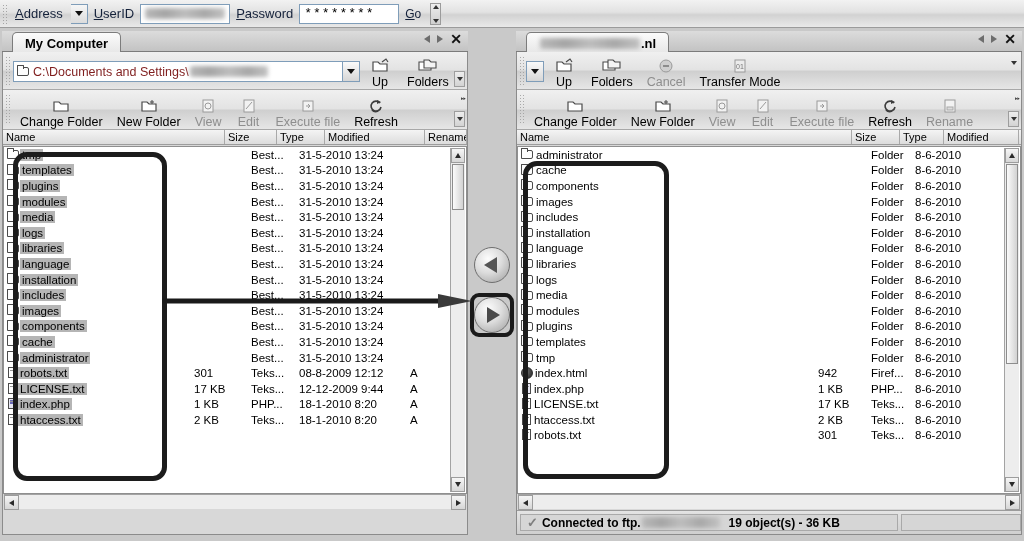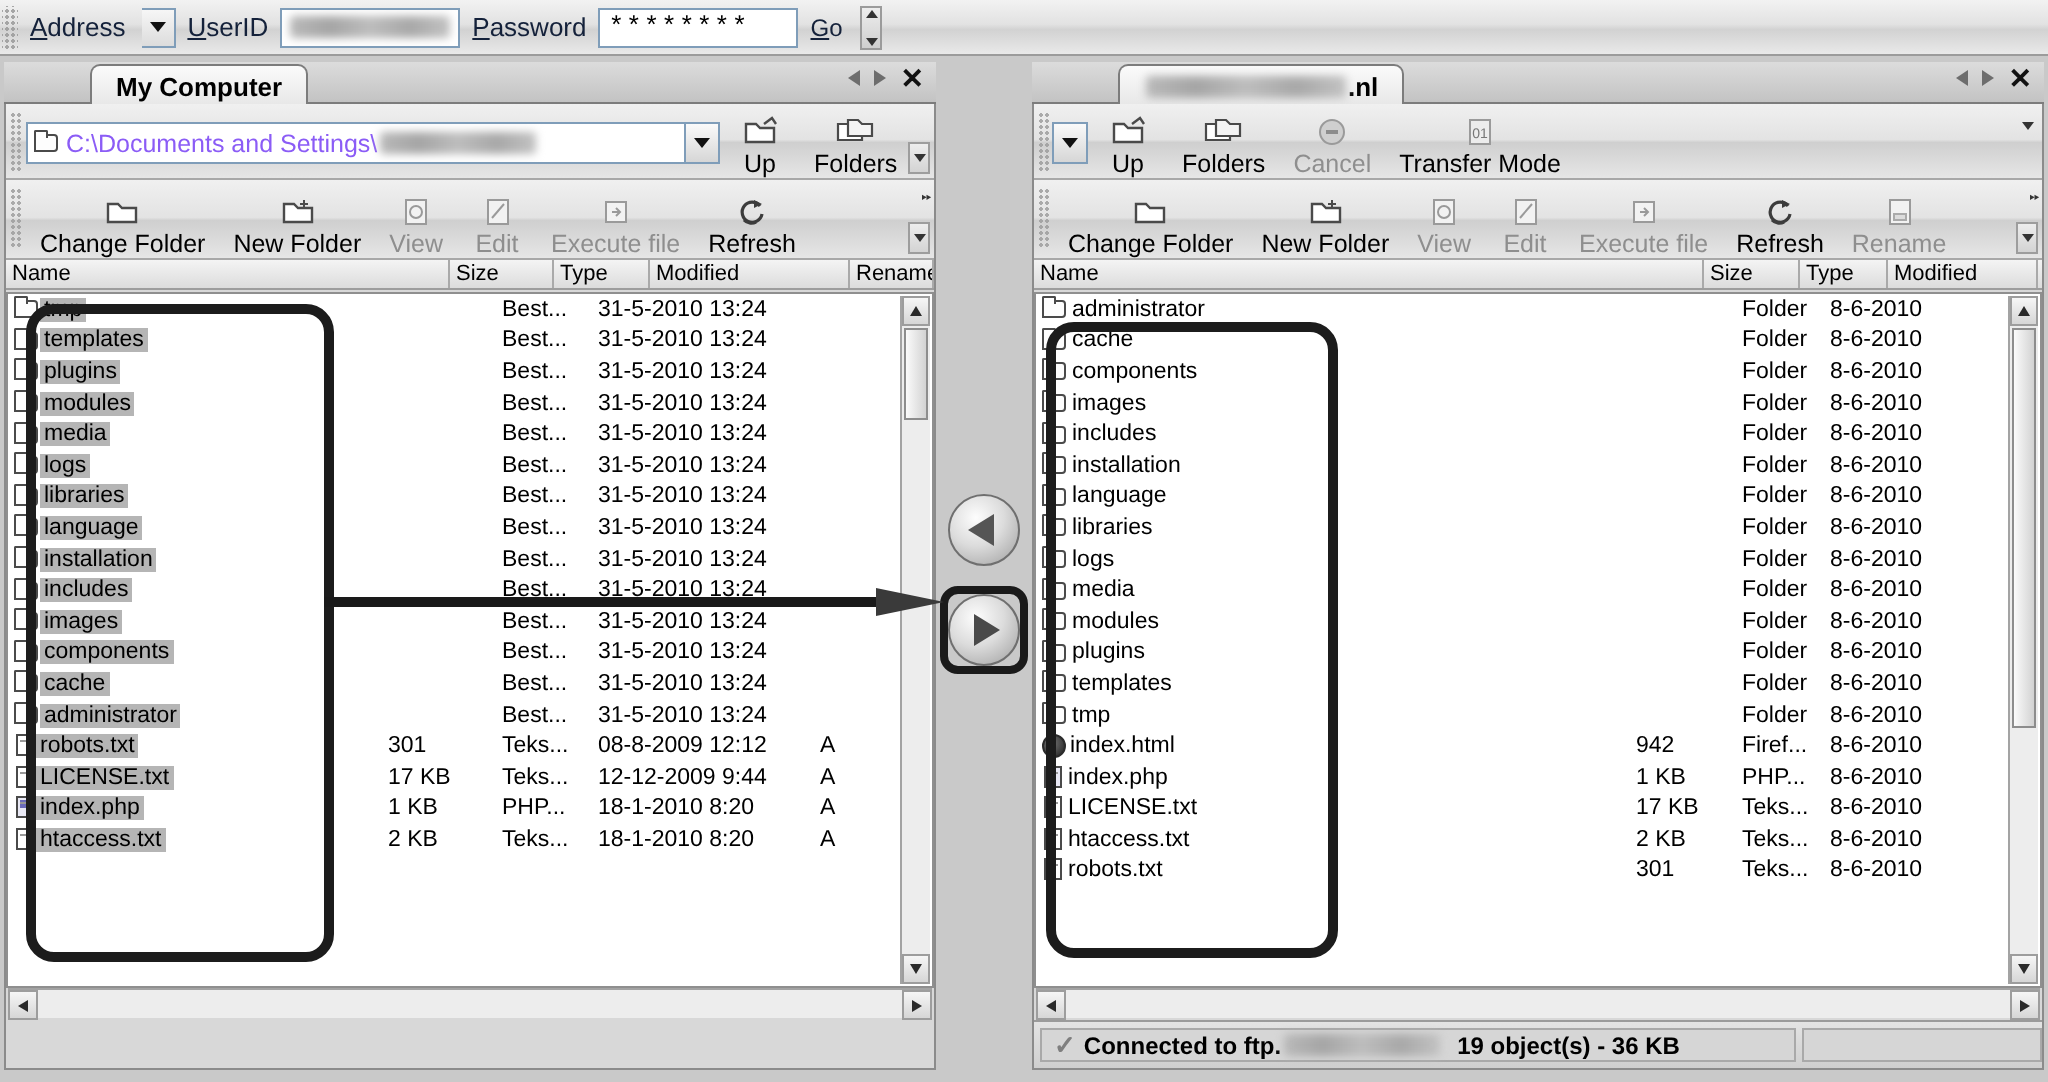--- a/index.html
+++ b/index.html
@@ -66,21 +66,21 @@
 
   .tabrow { position:relative; height: 21px;
     background: linear-gradient(to bottom,#dcdcdc,#c3c3c3);
     border-bottom: 1px solid #7c7c7c; }
   .tab {
     position:absolute; left: 10px; top: 1px; height: 21px;
     padding: 0 12px; display:flex; align-items:center;
     background: linear-gradient(to bottom,#fbfbfb,#e7e7e7);
     border:1px solid #7c7c7c; border-bottom:none;
     border-radius: 5px 5px 0 0;
-    font-size: 13px; font-weight: bold; color:#000; white-space:nowrap;margin-left:33px;
+    font-size: 13px; font-weight: bold; color:#000; white-space:nowrap;
   }
   .tabctl { position:absolute; right: 6px; top: 3px; display:flex; gap:7px; align-items:center;}
   .tri-l { width:0;height:0;border-top:4px solid transparent;border-bottom:4px solid transparent;border-right:6px solid #6d6d6d;}
   .tri-r { width:0;height:0;border-top:4px solid transparent;border-bottom:4px solid transparent;border-left:6px solid #6d6d6d;}
   .xmark { font-size:14px; font-weight:bold; color:#111; line-height:10px; }
 
   .panel-body {
     position:absolute; left:0; top:21px; right:0; bottom:0;
     background:#d8d8d8; border:1px solid #8b8b8b; border-top:none;
   }
@@ -94,21 +94,21 @@
   }
   .tbrow.row2 { height: 40px; }
   .tb-grip { position:absolute; left:2px; top:4px; width:6px; height:30px;
     background-image: radial-gradient(#9a9a9a 40%, transparent 41%);
     background-size: 3px 3px; opacity:.8;}
   .pathbox {
     width: 330px; height: 21px; margin-bottom: 7px; background:#fff;
     border: 1px solid #7f9db9; display:flex; align-items:center; overflow:hidden;
   }
   .pathbox .folder-ico { margin: 0 3px 0 3px; }
-  .pathbox .ptxt { font-size: 12.5px; color:#8b5cf6; white-space:nowrap; }
+  .pathbox .ptxt { font-size: 12.5px; color:#7f1d1d; white-space:nowrap; }
   .pathdrop {
     width: 18px; height:21px; margin-bottom:7px; margin-left:-1px;
     background: linear-gradient(to bottom,#fafafa,#d6d6d6);
     border: 1px solid #7f9db9; display:flex; align-items:center; justify-content:center;
   }
   .tbtn {
     display:flex; flex-direction:column; align-items:center; justify-content:flex-end;
     padding: 0 7px; min-width: 40px; height: 36px; cursor: default;
   }
   .tbtn .lbl { font-size:12.5px; color:#000; white-space:nowrap; line-height:14px;}

